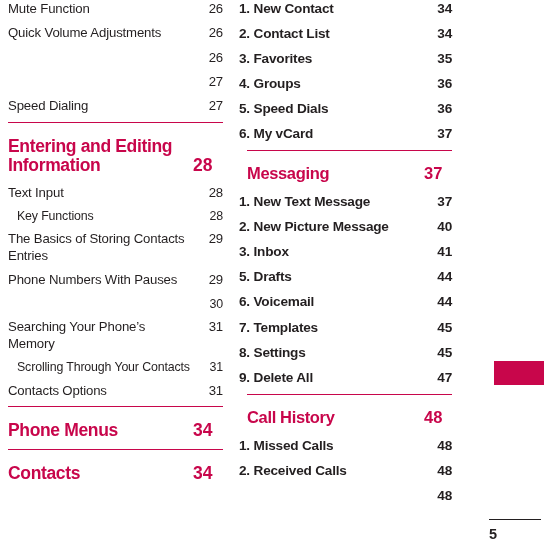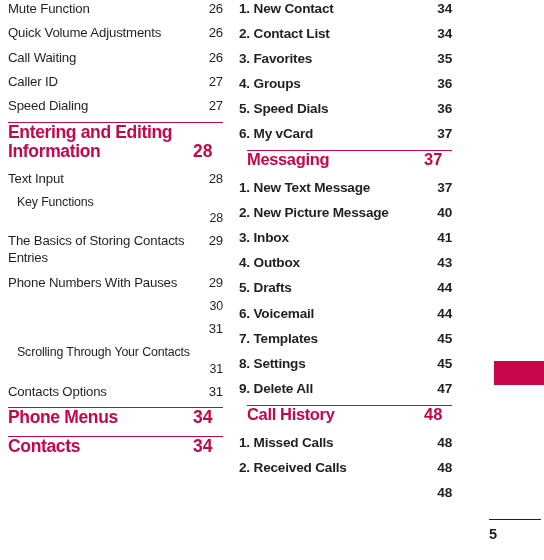--- a/index.html
+++ b/index.html
@@ -46,37 +46,37 @@
   .entry .epage {
     flex: 0 0 auto;
     text-align: right;
     white-space: nowrap;
   }
 
   
   #col-left .entry { margin-bottom: 7.2px; }
   #col-left .entry .epage { width: 30px; margin-left: auto; }
   #col-left .entry.lvl1 { padding-left: 0; }
-  #col-left .entry.lvl2 { padding-left: 9px; font-size: 12.4px; margin-bottom: 6px; flex-direction: column; }
+  #col-left .entry.lvl2 { padding-left: 9px; font-size: 12.4px; margin-bottom: 6px; }
   #col-left .entry.lvl2 .epage { width: 30px; }
   #col-left .entry.wrap .etitle { padding-right: 2px; }
 
   
   #col-right .entry {
     font-weight: bold;
     font-size: 13.6px;
     margin-bottom: 7.4px;
     letter-spacing: -0.2px;
   }
   #col-right .entry .epage { width: 28px; margin-left: auto; }
 
   
   .section {
     border-top: 1.6px solid #c8064b;
-    padding-top: 0;
+    padding-top: 14px;
     margin-top: 4px;
     margin-bottom: 9px;
     display: flex;
     align-items: flex-end;
     color: #c8064b;
   }
   .section .stitle {
     flex: 1 1 auto;
     font-weight: bold;
     font-size: 17.5px;
@@ -154,25 +154,23 @@
   <div class="col" id="col-left">
       <div class="entry lvl1">
         <span class="etitle">Mute Function</span>
         <span class="epage">26</span>
       </div>
       <div class="entry lvl1">
         <span class="etitle">Quick Volume Adjustments</span>
         <span class="epage">26</span>
       </div>
       <div class="entry lvl1">
-        <span class="etitle">Call Waiting</span>
         <span class="epage">26</span>
       </div>
       <div class="entry lvl1">
-        <span class="etitle">Caller ID</span>
         <span class="epage">27</span>
       </div>
       <div class="entry lvl1">
         <span class="etitle">Speed Dialing</span>
         <span class="epage">27</span>
       </div>
       <div class="section">
         <span class="stitle">Entering and Editing Information</span>
         <span class="spage">28</span>
       </div>
@@ -189,20 +187,21 @@
         <span class="epage">29</span>
       </div>
       <div class="entry lvl1">
         <span class="etitle">Phone Numbers With Pauses</span>
         <span class="epage">29</span>
       </div>
       <div class="entry lvl2 wrap">
         <span class="epage">30</span>
       </div>
       <div class="entry lvl1 wrap">
+        <span class="etitle">Searching Your Phone’s Memory</span>
         <span class="epage">31</span>
       </div>
       <div class="entry lvl2 wrap">
         <span class="etitle">Scrolling Through Your Contacts</span>
         <span class="epage">31</span>
       </div>
       <div class="entry lvl1">
         <span class="etitle">Contacts Options</span>
         <span class="epage">31</span>
       </div>
@@ -249,24 +248,20 @@
         <span class="etitle">1. New Text Message</span>
         <span class="epage">37</span>
       </div>
       <div class="entry lvl1">
         <span class="etitle">2. New Picture Message</span>
         <span class="epage">40</span>
       </div>
       <div class="entry lvl1">
         <span class="etitle">3. Inbox</span>
         <span class="epage">41</span>
-      </div>
-      <div class="entry lvl1">
-        <span class="etitle">4. Outbox</span>
-        <span class="epage">43</span>
       </div>
       <div class="entry lvl1">
         <span class="etitle">5. Drafts</span>
         <span class="epage">44</span>
       </div>
       <div class="entry lvl1">
         <span class="etitle">6. Voicemail</span>
         <span class="epage">44</span>
       </div>
       <div class="entry lvl1">

